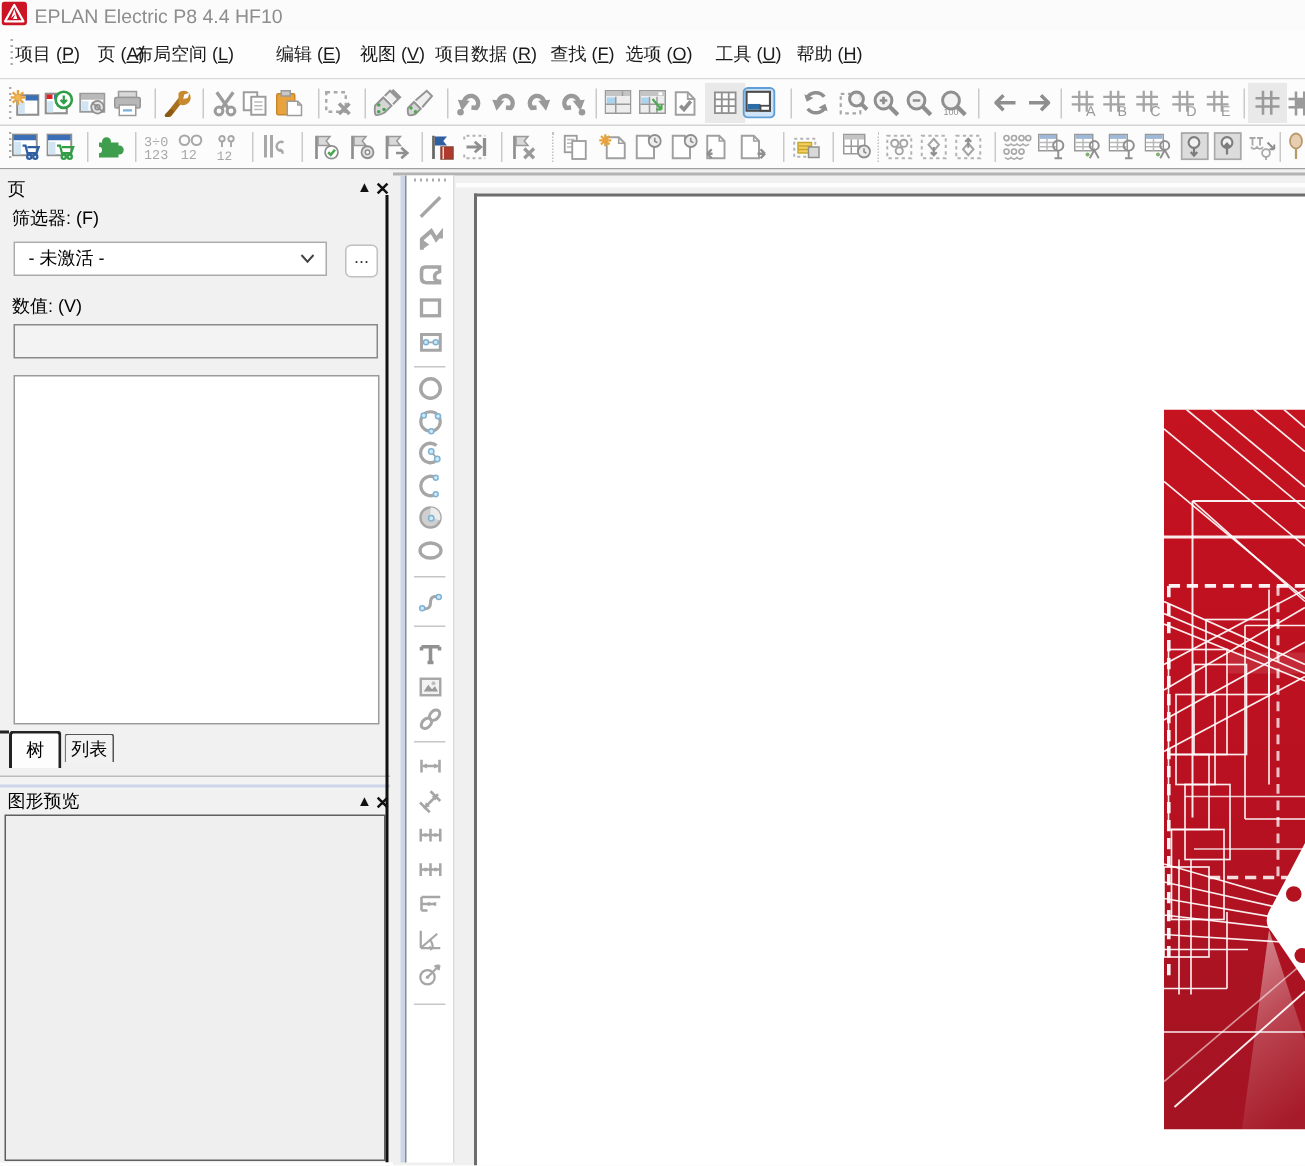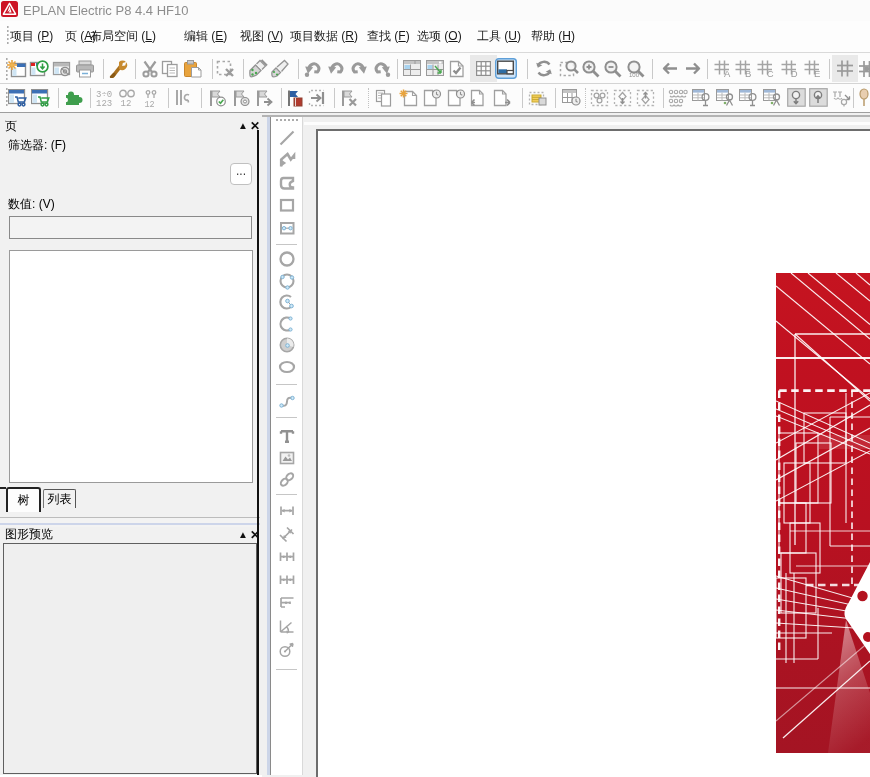--- a/index.html
+++ b/index.html
@@ -708,20 +708,23 @@
 </div>
 
 <div class="abs" id="client">
   <div id="mdiline"></div>
   <div id="mdiwhite"></div>
   <div id="dock">
     <div class="ptitle" style="left:5px;top:5px">页</div>
     <div class="pbtn" style="left:238px;top:7px">▲</div>
     <div class="pbtn" style="left:250px;top:6px;font-size:12px">✕</div>
     <div class="ptitle" style="left:8px;top:24px">筛选器: (F)</div>
+    <div id="dd">- 未激活 -<svg style="position:absolute;right:7px;top:7px" width="10" height="7" viewBox="0 0 10 7">
+          <path d="M1 1 L5 5.5 L9 1" fill="none" stroke="#444" stroke-width="1.3"></path>
+        </svg></div>
     <div id="ddbtn">...</div>
     <div class="ptitle" style="left:8px;top:83px">数值: (V)</div>
     <div id="valbox"></div>
     <div id="listbox"></div>
     <div id="tabline"></div>
     <div class="tab" id="tab1">树</div>
     <div class="tab" id="tab2">列表</div>
     <div id="splitter"></div>
     <div id="splitline"></div>
     <div class="ptitle" style="left:5px;top:413px">图形预览</div>

